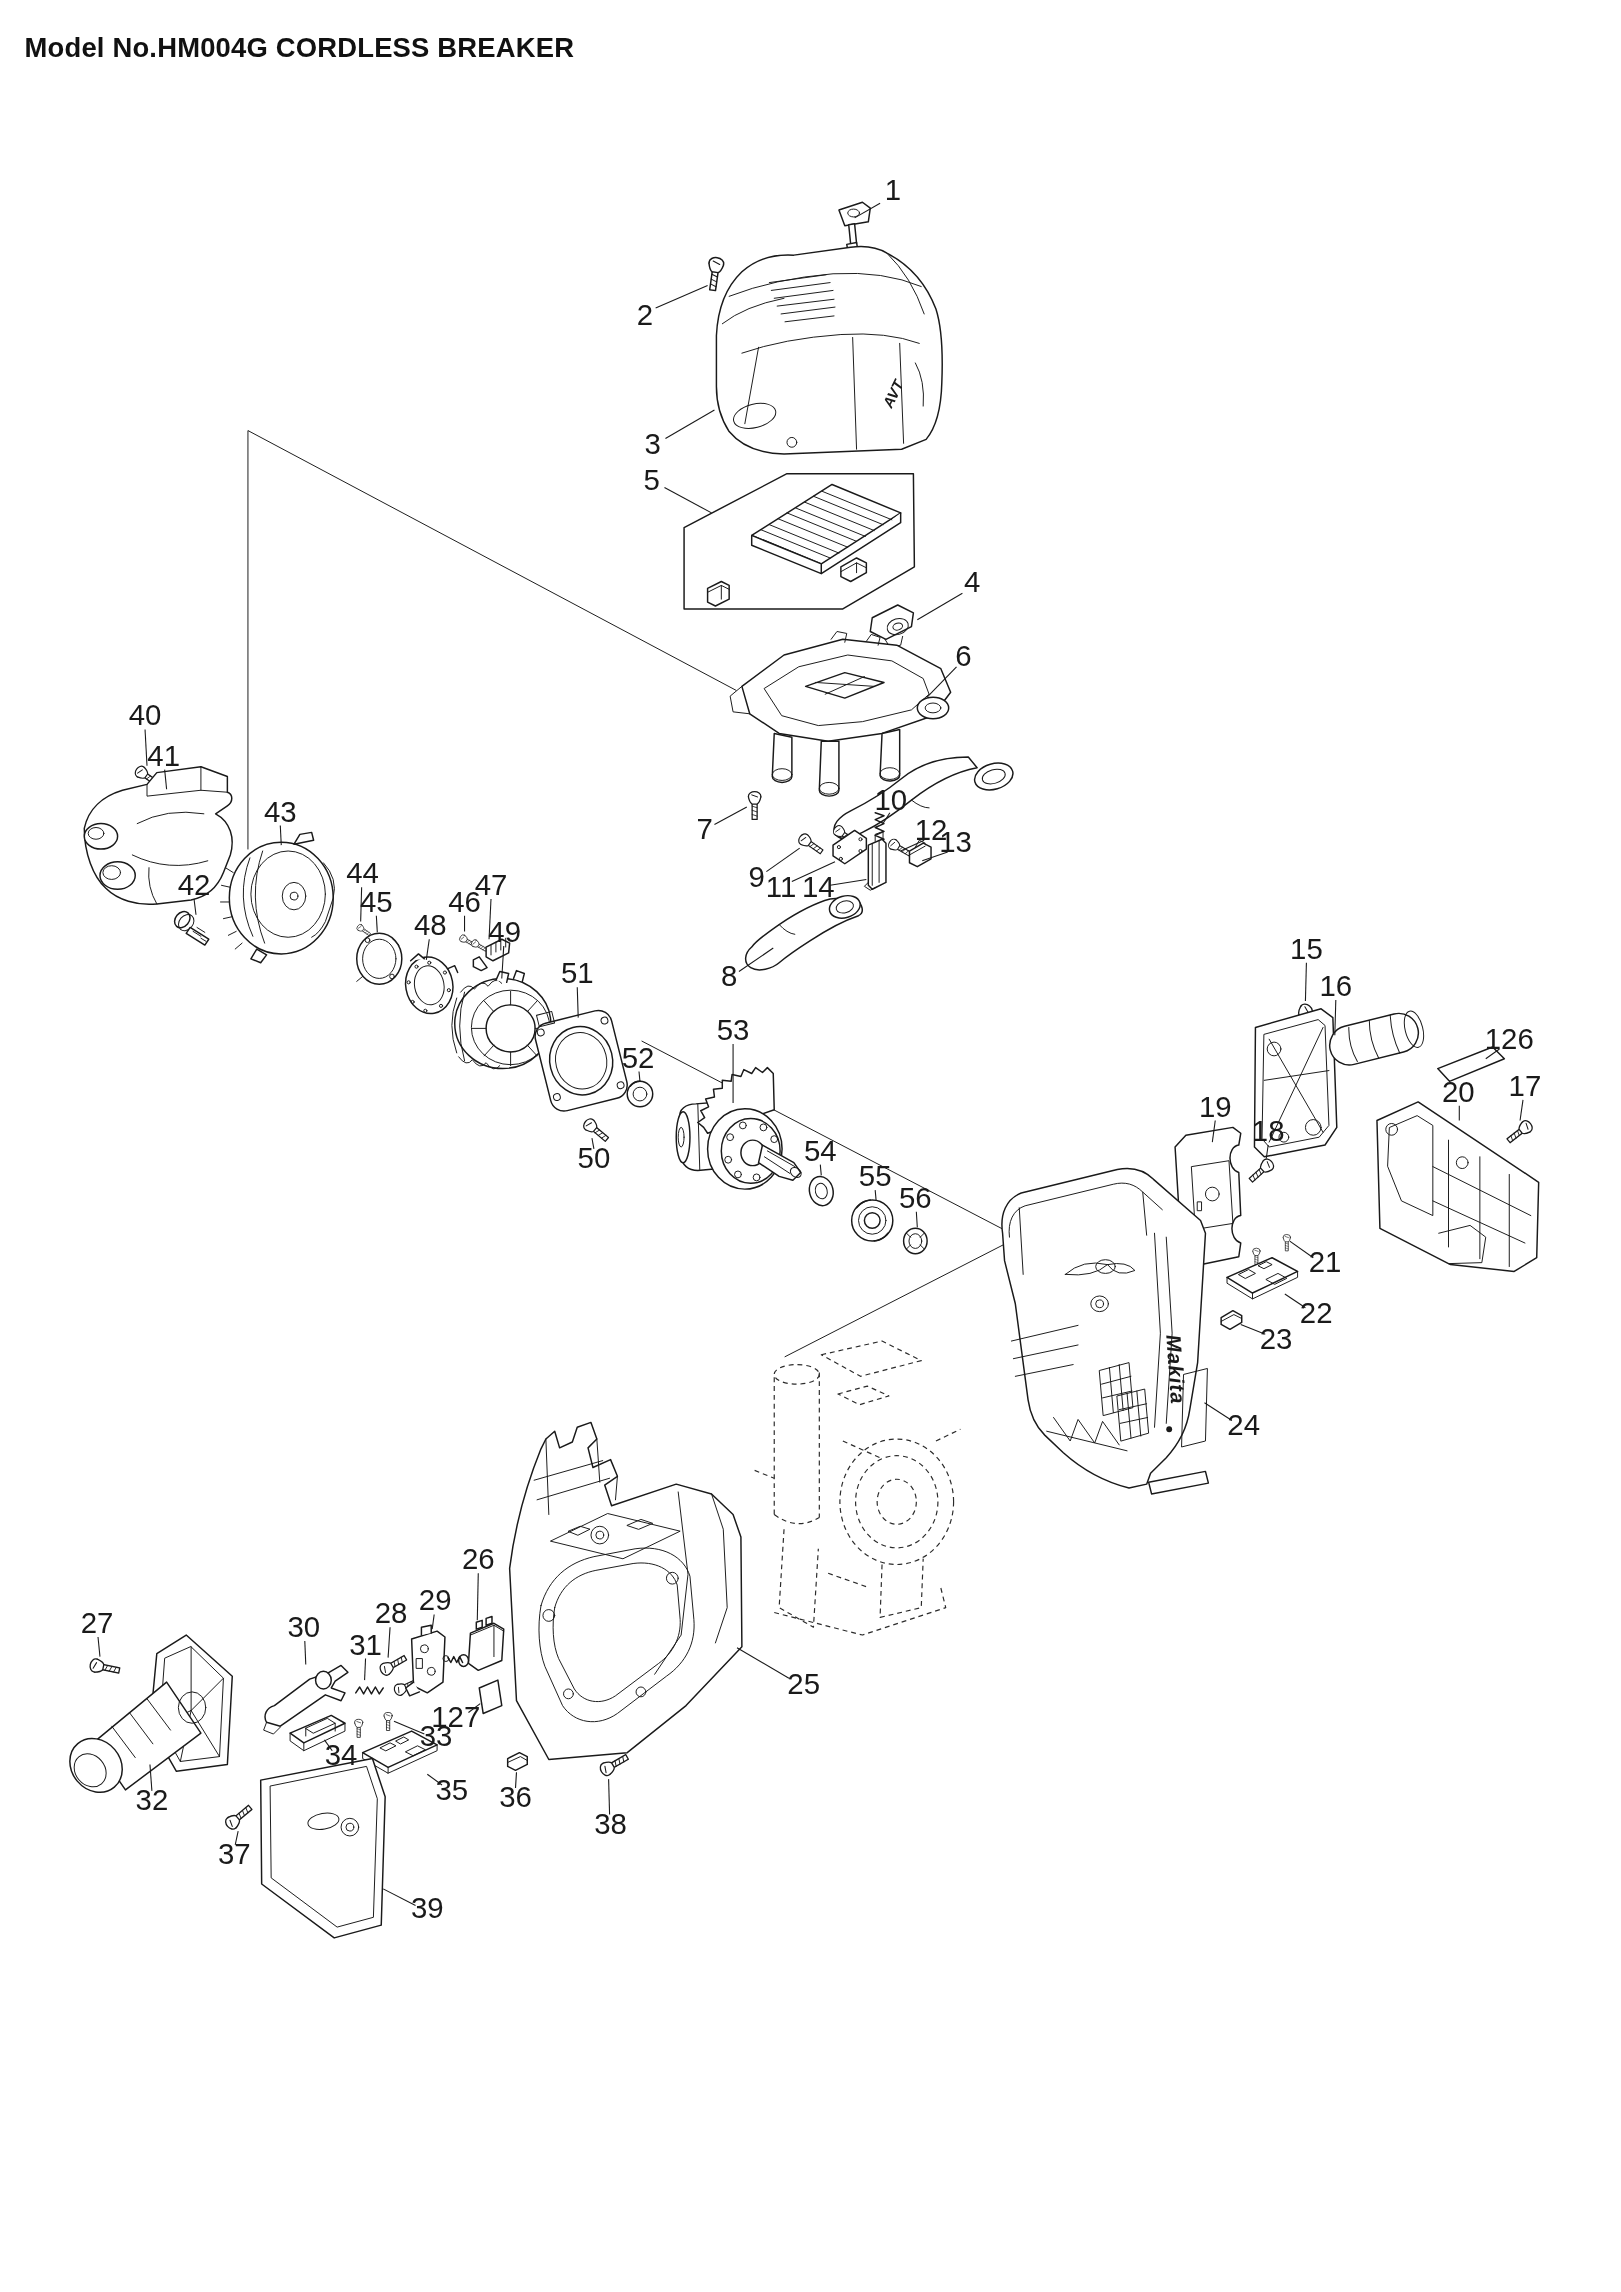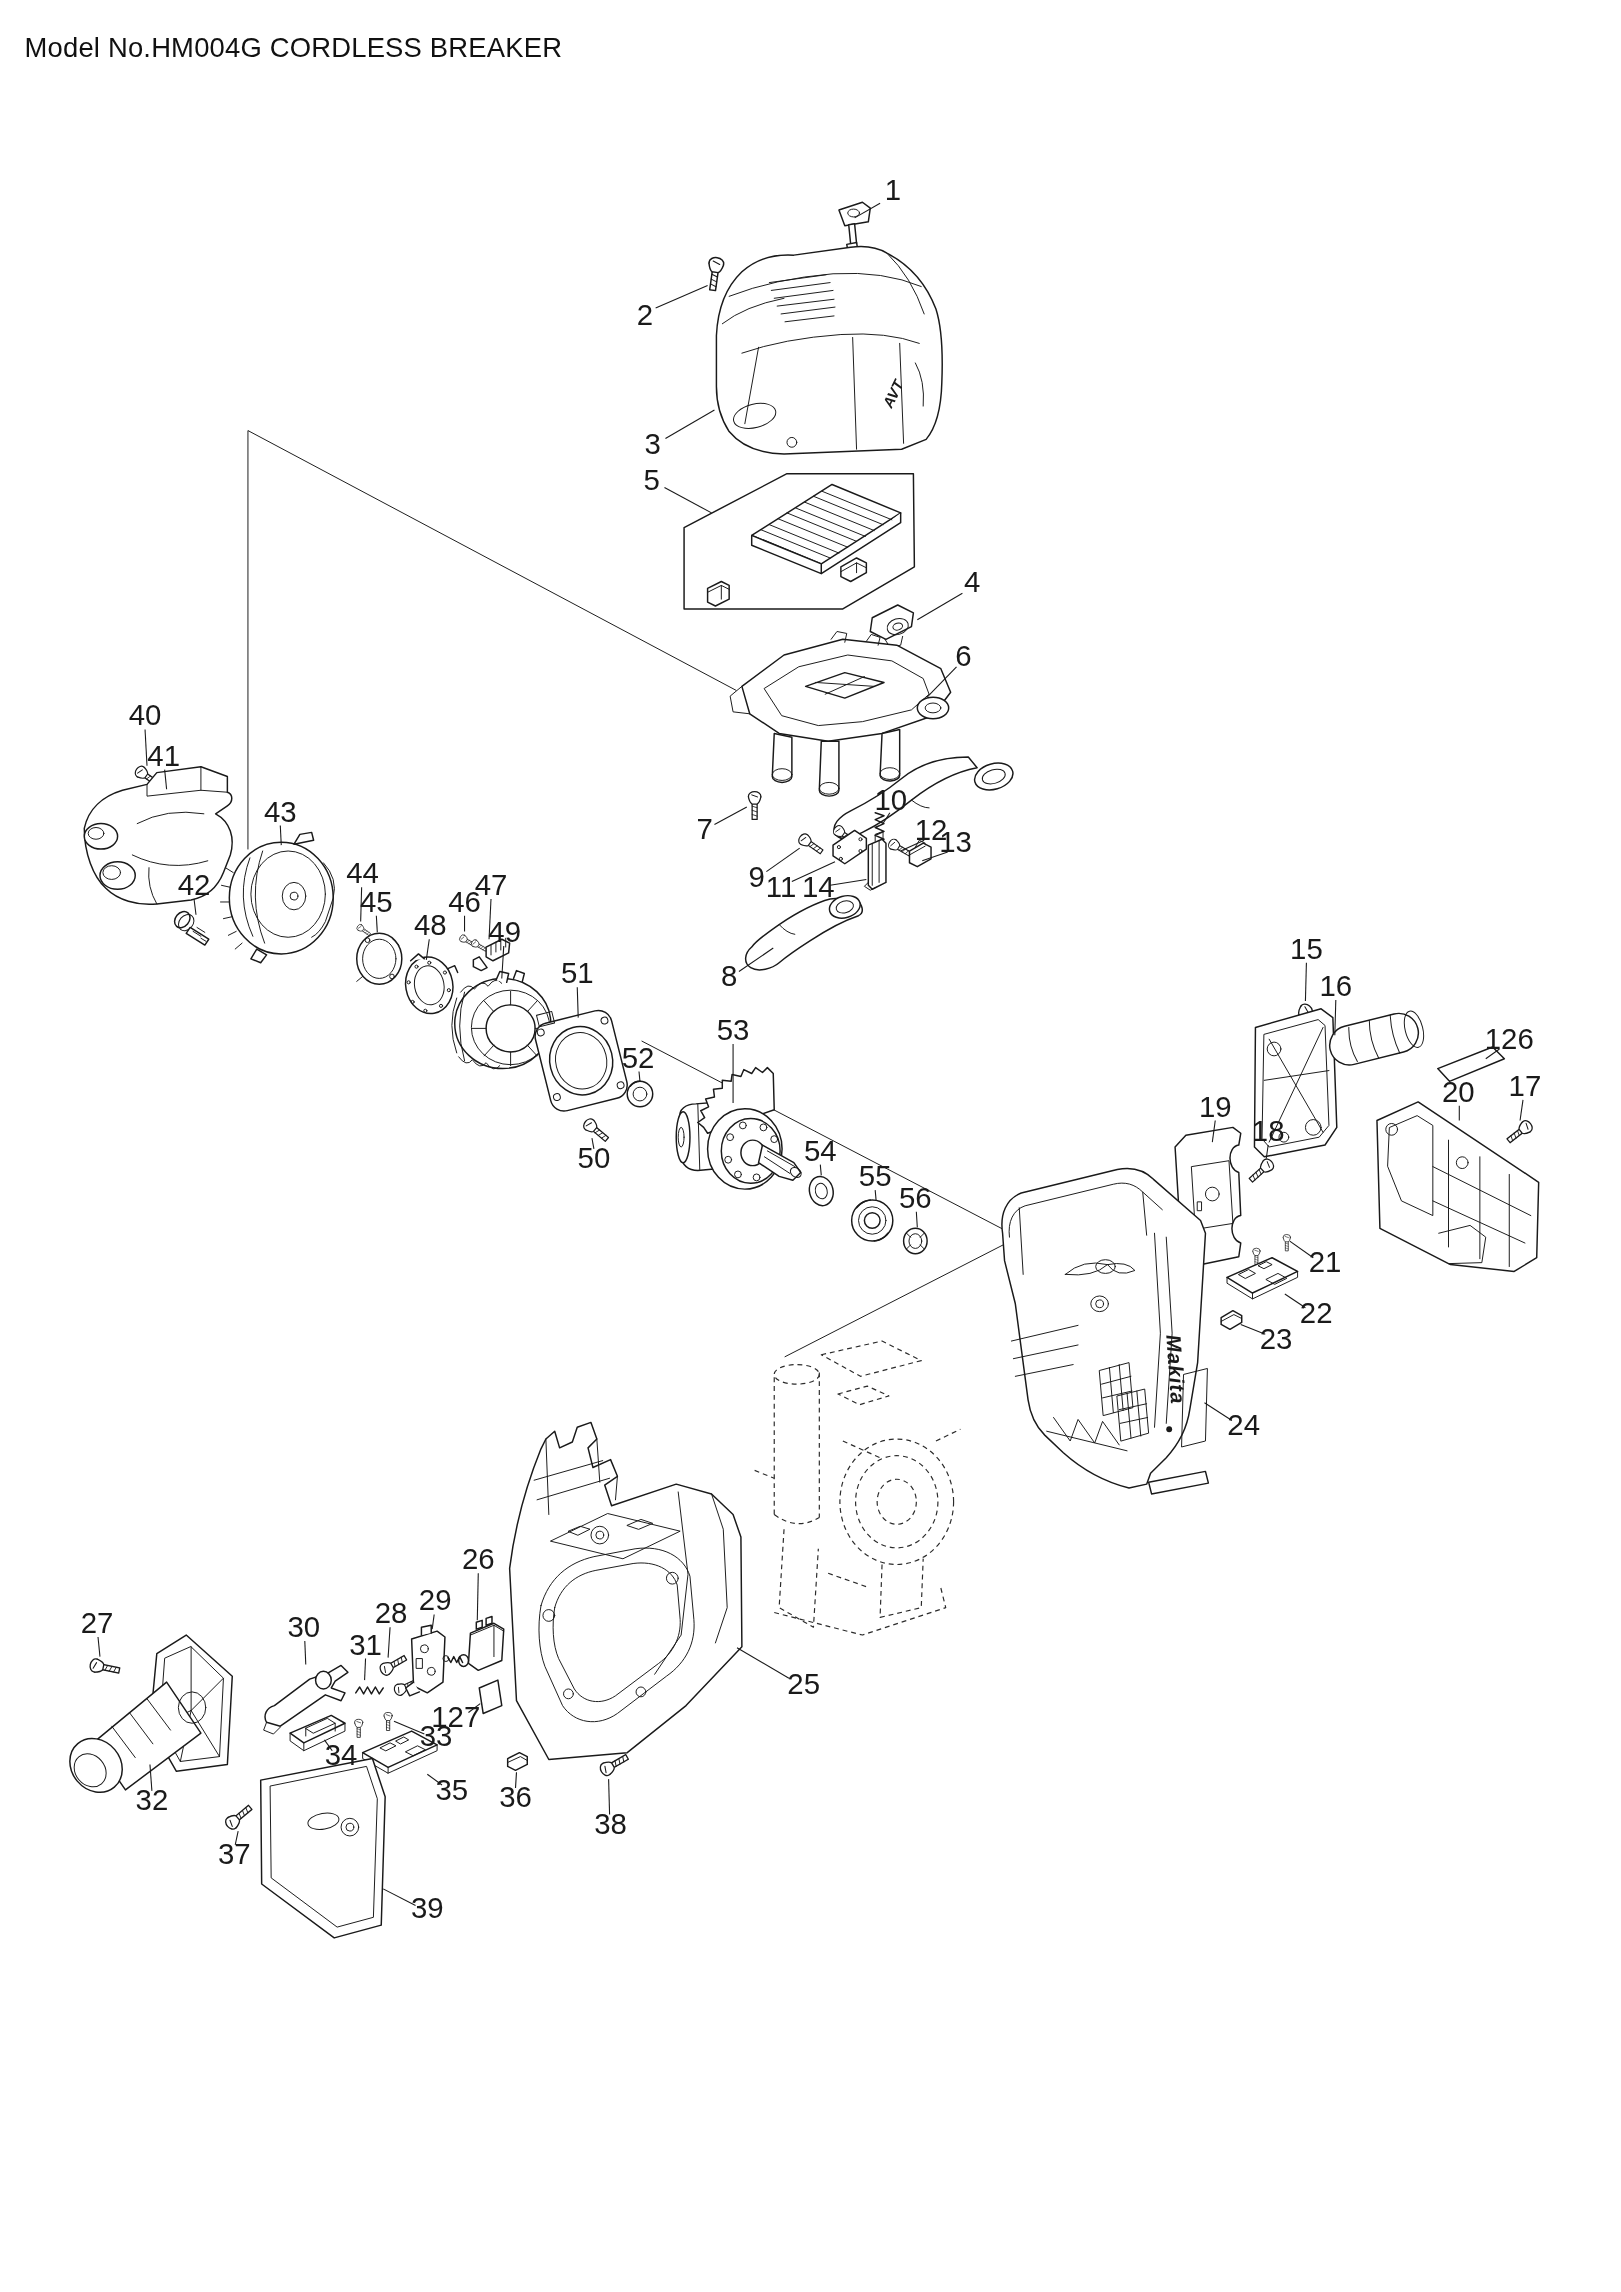--- a/index.html
+++ b/index.html
@@ -1,17 +1,17 @@
 <!DOCTYPE html>
 <html><head>
 <meta charset="utf-8">
 <style>
   html,body{margin:0;padding:0;background:#fff}
   body{width:1621px;height:2293px;position:relative;font-family:"Liberation Sans",sans-serif}
-  #title{position:absolute;left:24.5px;top:13.7px;font-size:27.4px;font-weight:400;color:#111;letter-spacing:0.2px;white-space:nowrap}
+  #title{position:absolute;left:24.5px;top:13.7px;font-size:27.4px;font-weight:700;color:#111;letter-spacing:0.2px;white-space:nowrap}
   svg{position:absolute;left:0;top:0}
   .s{fill:none;stroke:#1a1a1a;stroke-width:1.5;stroke-linejoin:round;stroke-linecap:round}
   .f{fill:#fff;stroke:#1a1a1a;stroke-width:1.5;stroke-linejoin:round;stroke-linecap:round}
   .t{fill:none;stroke:#1a1a1a;stroke-width:1;stroke-linejoin:round;stroke-linecap:round}
   .d{fill:none;stroke:#2b2b2b;stroke-width:1.2;stroke-dasharray:5 4;stroke-linejoin:round}
   .co{font-family:"Liberation Sans",sans-serif;font-size:30px;fill:#1a1a1a;text-anchor:middle;dominant-baseline:middle}
   .ld{stroke:#1a1a1a;stroke-width:1.1}
   .logo{font-family:"Liberation Sans",sans-serif;font-weight:bold;fill:#1a1a1a}
 </style>
 </head>

